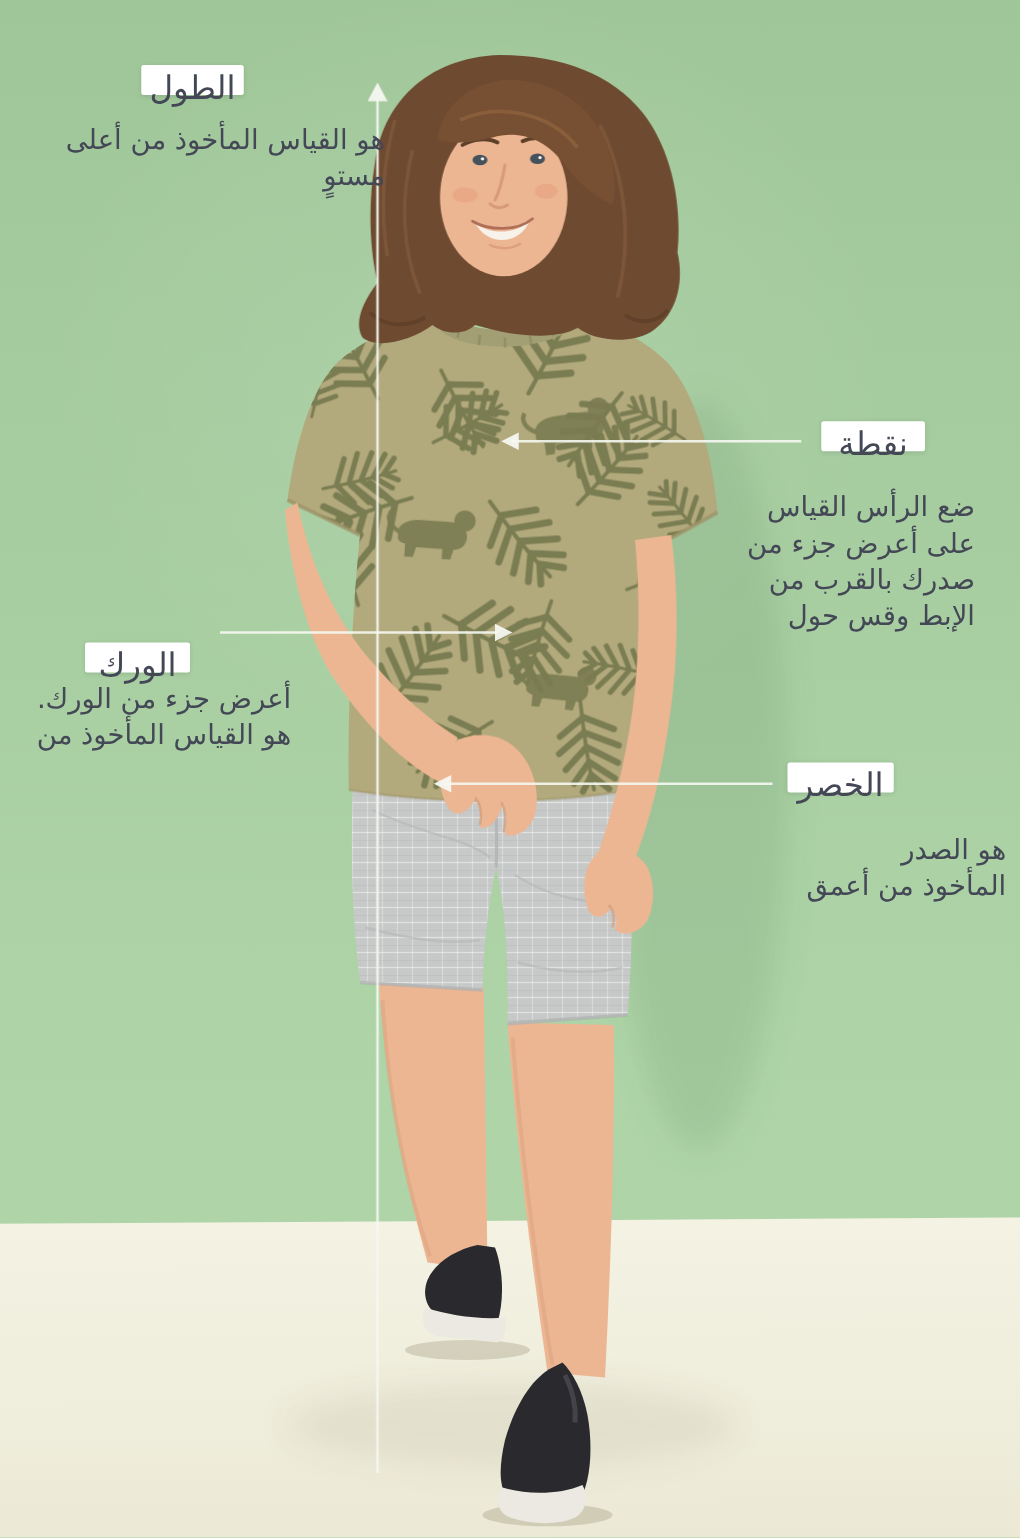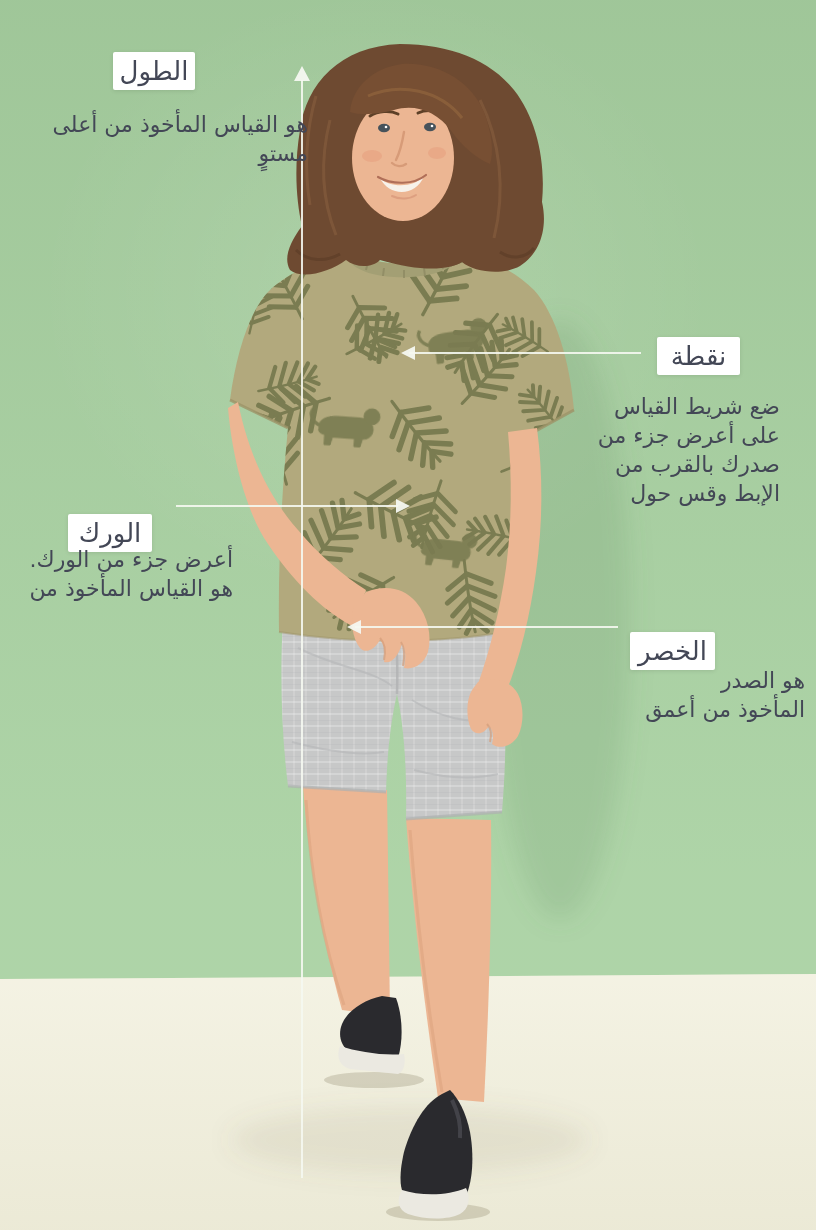--- a/index.html
+++ b/index.html
@@ -29,21 +29,21 @@
   .prints-stroke{stroke:var(--c-shirt_print,#6c7147);}
   .prints-fill{fill:var(--c-shirt_print,#6c7147);}
   
   .mline{position:absolute;background:var(--c-line,#f5f8f1);z-index:2;opacity:0.9;}
   .arrow{position:absolute;width:0;height:0;border-style:solid;z-index:2;opacity:0.95;}
   .arrow.up{border-width:0 8px 15px 8px;border-color:transparent transparent var(--c-line,#f5f8f1) transparent;}
   .arrow.left{border-width:7px 14px 7px 0;border-color:transparent var(--c-line,#f5f8f1) transparent transparent;}
   .arrow.right{border-width:7px 0 7px 14px;border-color:transparent transparent transparent var(--c-line,#f5f8f1);}
   
   .tag{position:absolute;z-index:3;background:var(--c-label_bg,#fff);color:var(--c-text,#434756);
-    font-size:26px;line-height:38px;height:38px;text-align:center;white-space:nowrap;
+    font-size:26px;line-height:38px;height:24px;text-align:center;white-space:nowrap;
     box-shadow:0 1px 4px rgba(0,0,0,0.10);border-radius:2px;}
   
   .desc{position:absolute;z-index:3;color:var(--c-text,#434756);font-size:22px;line-height:29px;text-align:right;}
   .desc .line{white-space:nowrap;}
 </style>
 </head>
 <body>
 
 <div class="wall"></div>
 <div class="floor"></div>
@@ -169,28 +169,28 @@
 
 <div class="mline" style="left:176px;top:505px;width:222px;height:2px;"></div>
 <div class="arrow right" style="left:396px;top:499px;"></div>
 
 <div class="mline" style="left:355px;top:626px;width:263px;height:2px;"></div>
 <div class="arrow left" style="left:347px;top:620px;"></div>
 
 <div class="tag" style="left:113px;top:52px;width:82px;">الطول</div>
 <div class="tag" style="left:657px;top:337px;width:83px;">نقطة</div>
 <div class="tag" style="left:68px;top:514px;width:84px;">الورك</div>
-<div class="tag" style="left:630px;top:610px;width:85px;margin-top:22px;">الخصر</div>
-
-<div class="desc" style="left:8px;top:98px;width:300px;margin-top:12px;">
+<div class="tag" style="left:630px;top:610px;width:85px;">الخصر</div>
+
+<div class="desc" style="left:8px;top:98px;width:300px;">
     <div class="line">هو القياس المأخوذ من أعلى</div>
     <div class="line">مستوٍ</div>
   </div>
 <div class="desc" style="left:592px;top:392px;width:188px;">
-    <div class="line">ضع شريط القياس</div>
+    <div class="line">ضع الرأس القياس</div>
     <div class="line">على أعرض جزء من</div>
     <div class="line">صدرك بالقرب من</div>
     <div class="line">الإبط وقس حول</div>
   </div>
 <div class="desc" style="left:30px;top:545px;width:203px;">
     <div class="line">أعرض جزء من الورك.</div>
     <div class="line">هو القياس المأخوذ من</div>
   </div>
 <div class="desc" style="left:633px;top:666px;width:172px;">
     <div class="line">هو الصدر</div>

